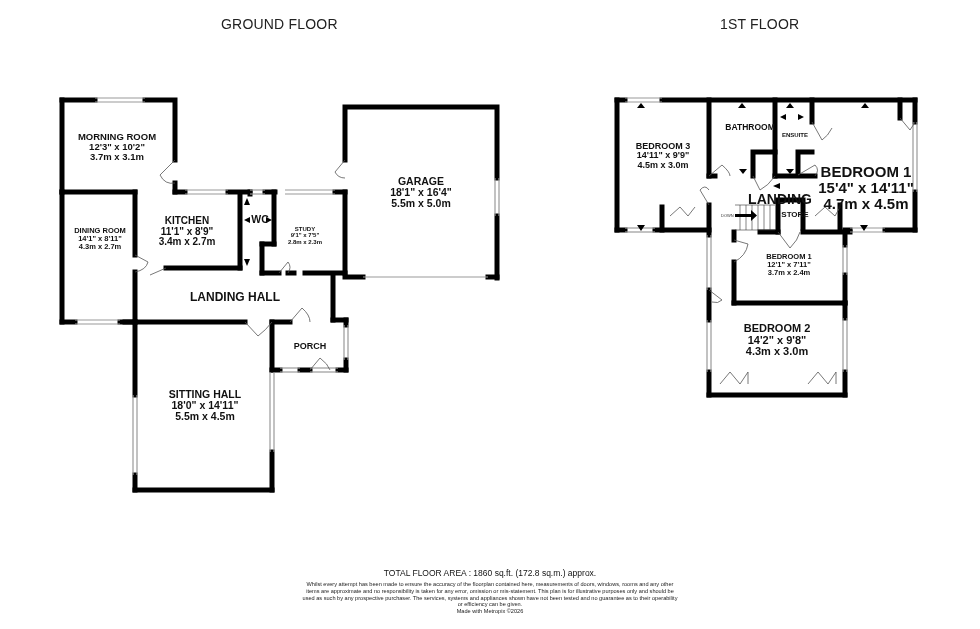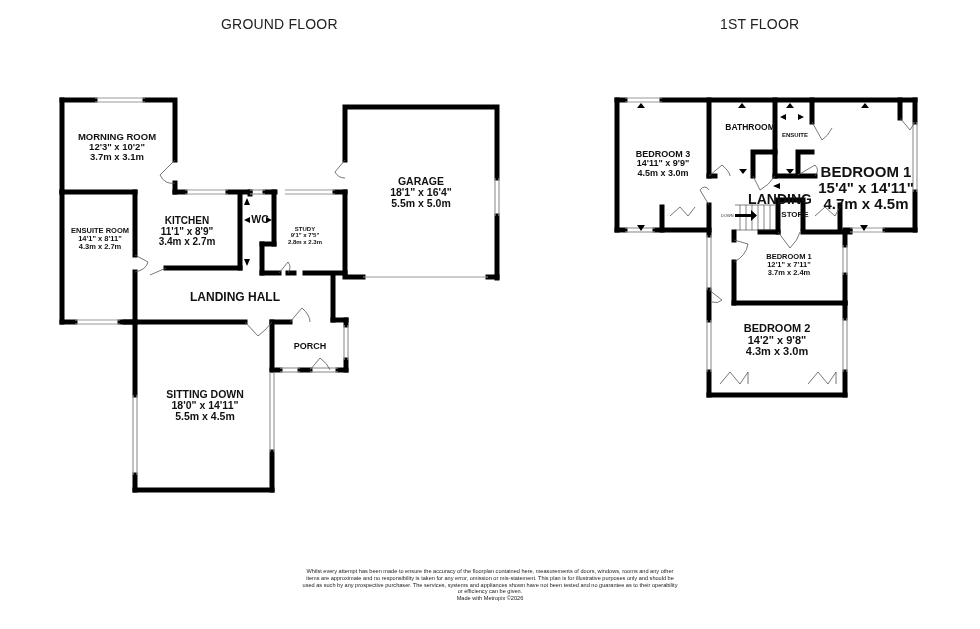--- a/index.html
+++ b/index.html
@@ -215,21 +215,21 @@
     <polygon points="773,186 780,183 780,189"></polygon>
   </g>
 </svg>
 
 <div class="lbl" style="left:117px;top:132px;font-size:9.5px;">
   <span class="n">MORNING ROOM</span>
   <span class="d">12'3"  x 10'2"</span>
   <span class="d">3.7m  x 3.1m</span>
 </div>
 <div class="lbl" style="left:100px;top:227px;font-size:7.5px;">
-  <span class="n">ENSUITE ROOM</span>
+  <span class="n">DINING ROOM</span>
   <span class="d">14'1"  x 8'11"</span>
   <span class="d">4.3m  x 2.7m</span>
 </div>
 <div class="lbl" style="left:187px;top:216px;font-size:10px;">
   <span class="n">KITCHEN</span>
   <span class="d">11'1"  x 8'9"</span>
   <span class="d">3.4m  x 2.7m</span>
 </div>
 <div class="lbl" style="left:260px;top:214px;font-size:10.5px;">
   <span class="n">WC</span>
@@ -244,26 +244,26 @@
   <span class="d">18'1"  x 16'4"</span>
   <span class="d">5.5m  x 5.0m</span>
 </div>
 <div class="lbl" style="left:235px;top:291px;font-size:12px;">
   <span class="n">LANDING HALL</span>
 </div>
 <div class="lbl" style="left:310px;top:342px;font-size:9px;">
   <span class="n">PORCH</span>
 </div>
 <div class="lbl" style="left:205px;top:389px;font-size:10.5px;">
-  <span class="n">SITTING DOWN</span>
+  <span class="n">SITTING HALL</span>
   <span class="d">18'0"  x 14'11"</span>
   <span class="d">5.5m  x 4.5m</span>
 </div>
 
-<div class="lbl" style="left:663px;top:150px;font-size:9px;">
+<div class="lbl" style="left:663px;top:142px;font-size:9px;">
   <span class="n">BEDROOM 3</span>
   <span class="d">14'11"  x 9'9"</span>
   <span class="d">4.5m  x 3.0m</span>
 </div>
 <div class="lbl" style="left:742px;top:123px;font-size:8.5px;margin-left:8px;">
   <span class="n">BATHROOM</span>
 </div>
 <div class="lbl" style="left:795px;top:132px;font-size:6px;">
   <span class="n">ENSUITE</span>
 </div>
@@ -284,15 +284,16 @@
   <span class="d">12'1"  x 7'11"</span>
   <span class="d">3.7m  x 2.4m</span>
 </div>
 <div class="lbl" style="left:777px;top:323px;font-size:11px;text-align:center;">
   <span class="n">BEDROOM 2</span>
   <span class="d">14'2"  x 9'8"</span>
   <span class="d">4.3m  x 3.0m</span>
 </div>
 
 <div class="footer">
+  <div class="total">TOTAL FLOOR AREA : 1860 sq.ft. (172.8 sq.m.) approx.</div>
   <div class="disc">Whilst every attempt has been made to ensure the accuracy of the floorplan contained here, measurements of doors, windows, rooms and any other items are approximate and no responsibility is taken for any error, omission or mis-statement. This plan is for illustrative purposes only and should be used as such by any prospective purchaser. The services, systems and appliances shown have not been tested and no guarantee as to their operability or efficiency can be given.</div>
   <div class="disc">Made with Metropix ©2026</div>
 </div>
 
 </body></html>

